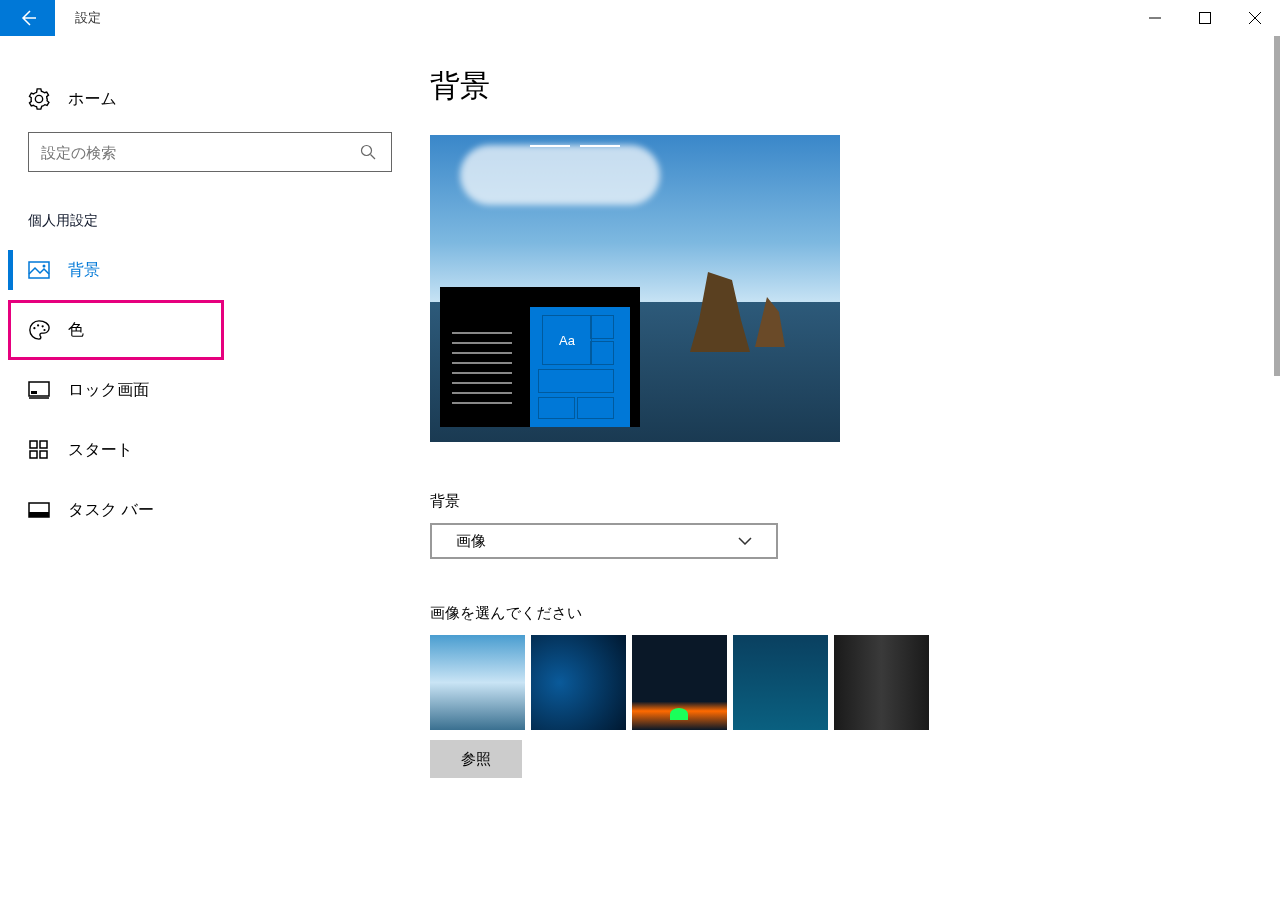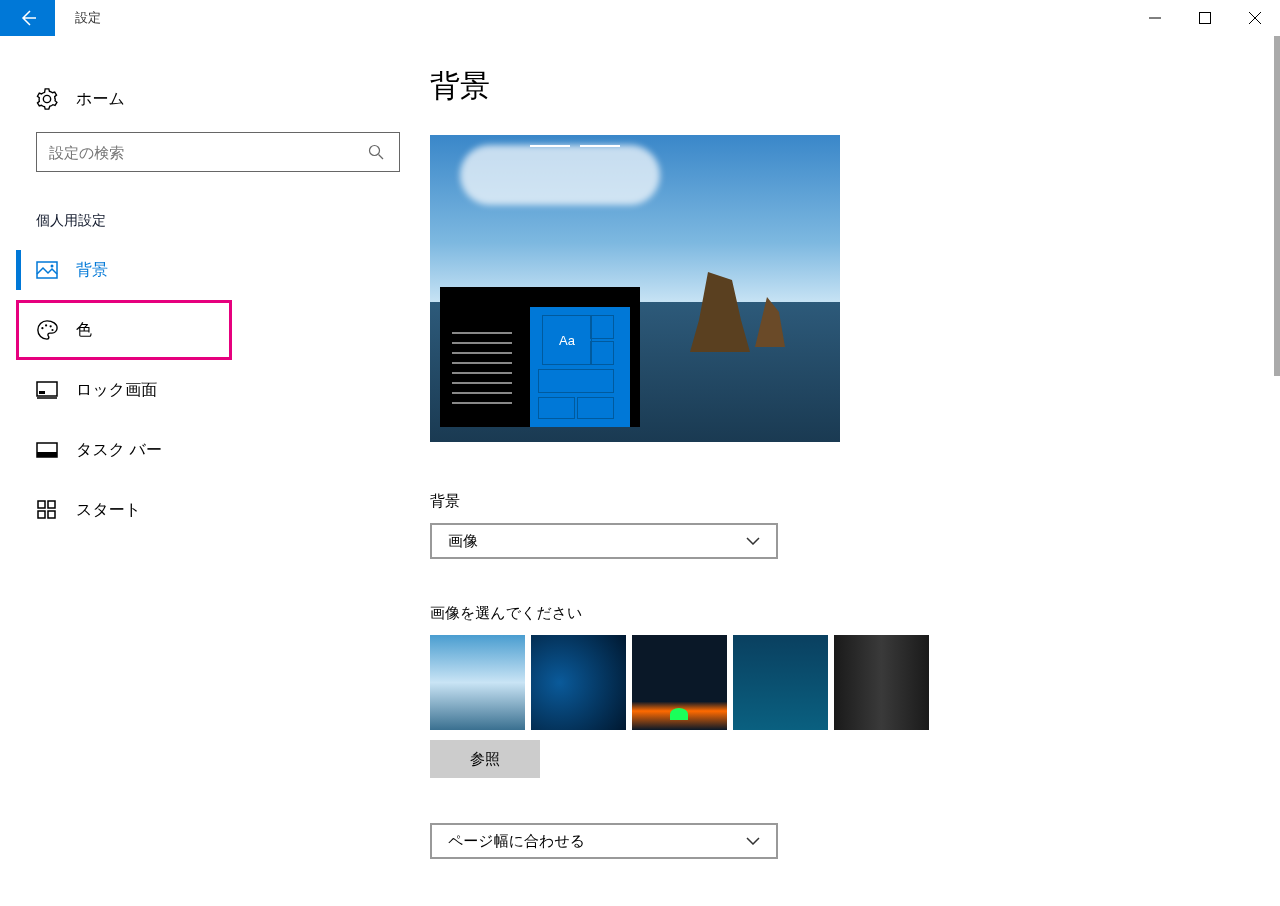--- a/index.html
+++ b/index.html
@@ -7,21 +7,21 @@
 
 
 .titlebar { height: 36px; display: flex; align-items: center; text-align: center; }
 .back-btn { width: 55px; height: 36px; background: #0078d7; display: flex; align-items: center; justify-content: center; color: #fff; cursor: pointer; }
 .title { margin-left: 20px; font-size: 13px; color: #333; }
 .win-controls { margin-left: auto; display: flex; }
 .win-btn { width: 50px; height: 36px; display: flex; align-items: center; justify-content: center; cursor: pointer; }
 
 
 .content { display: flex; height: calc(100% - 36px); }
-.sidebar { width: 400px; padding: 40px 0 0 16px; }
+.sidebar { width: 400px; padding: 40px 0 0 8px; }
 .main { flex: 1; padding: 30px 30px 0 30px; overflow-y: auto; position: relative; }
 
 
 .home-row { display: flex; align-items: center; padding: 12px 20px; gap: 18px; cursor: pointer; }
 .home-row .lbl { font-size: 16px; }
 .search-wrap { padding: 10px 20px 20px 20px; }
 .search-box { width: 364px; height: 40px; border: 1px solid #666; display: flex; align-items: center; padding: 0 12px; }
 .search-box input { flex: 1; border: none; outline: none; font-size: 15px; background: transparent; color: #ec4899; }
 .category-hdr { padding: 20px 20px 10px 20px; font-size: 14px; color: #0f172a; }
 .nav-item { display: flex; align-items: center; padding: 0 20px; height: 60px; gap: 18px; cursor: pointer; position: relative; }
@@ -46,33 +46,33 @@
 .preview .tile-grid .big { position: absolute; top: 8px; left: 12px; width: 50px; height: 50px; background: #0078d7; border: 1px solid #005a9e; display: flex; align-items: center; justify-content: center; color: #fff; font-size: 13px; }
 .preview .tile-grid .s1 { position: absolute; top: 8px; left: 60px; width: 24px; height: 24px; border: 1px solid #005a9e; }
 .preview .tile-grid .s2 { position: absolute; top: 34px; left: 60px; width: 24px; height: 24px; border: 1px solid #005a9e; }
 .preview .tile-grid .row2 { position: absolute; top: 62px; left: 8px; width: 76px; height: 24px; border: 1px solid #005a9e; }
 .preview .tile-grid .row3a { position: absolute; top: 90px; left: 8px; width: 37px; height: 22px; border: 1px solid #005a9e; }
 .preview .tile-grid .row3b { position: absolute; top: 90px; left: 47px; width: 37px; height: 22px; border: 1px solid #005a9e; }
 .preview .topline { position: absolute; top: 10px; left: 100px; width: 40px; height: 2px; background: #fff; }
 .preview .topline2 { position: absolute; top: 10px; left: 150px; width: 40px; height: 2px; background: #fff; }
 
 .field-label { font-size: 15px; margin-bottom: 12px; }
-.dropdown { width: 348px; height: 36px; border: 2px solid #999; display: flex; align-items: center; padding: 0 16px; margin-bottom: 45px; cursor: pointer; }
+.dropdown { width: 348px; height: 36px; border: 2px solid #999; display: flex; align-items: center; padding: 0 24px; margin-bottom: 45px; cursor: pointer; }
 .dropdown .val { flex: 1; font-size: 15px; }
 
 .thumbs { display: flex; gap: 6px; margin-bottom: 10px; }
 .thumb { width: 95px; height: 95px; cursor: pointer; }
 .t1 { background: linear-gradient(to bottom, #4a9dd0 0%, #c9e4f5 50%, #3a7090 100%); }
 .t2 { background: radial-gradient(circle at 30% 50%, #0a5a9a, #001830); }
 .t3 { background: linear-gradient(to bottom, #0a1828 70%, #ff6a00 80%, #0a1828 100%); position: relative; }
 .t3::after { content:""; position:absolute; bottom:10px; left:40%; width:18px; height:12px; background:#1aff5a; border-radius:50% 50% 0 0; }
 .t4 { background: linear-gradient(to bottom, #0a4060, #0a6080); }
 .t5 { background: linear-gradient(to right, #1a1a1a, #3a3a3a, #1a1a1a); }
 
-.browse-btn { width: 110px; height: 38px; background: #ccc; border: none; font-size: 15px; cursor: pointer; margin-bottom: 45px; }
+.browse-btn { width: 92px; height: 38px; background: #ccc; border: none; font-size: 15px; cursor: pointer; margin-bottom: 61px; }
 
 .scrollbar-track { position: absolute; right: 0; top: 36px; bottom: 0; width: 6px; }
 .scrollbar-thumb { position: absolute; right: 0; top: 0; width: 6px; height: 340px; background: #aaa; }
 
 svg { display: block; }
 </style>
 </head>
 <body>
 
 <div class="titlebar">
@@ -155,38 +155,38 @@
             <rect x="3" y="10" width="6" height="3" fill="#000"></rect>
             <line x1="1" y1="17" x2="21" y2="17" stroke="#000" stroke-width="1.5"></line>
           </svg>
       </span>
       <span class="lbl">ロック画面</span>
     </div>
 
 
     <div class="nav-item">
       <span class="icon">
-        <svg width="22" height="16" viewBox="0 0 22 16">
-            <rect x="1" y="1" width="20" height="14" stroke="#000" fill="none" stroke-width="1.5"></rect>
-            <rect x="1" y="10" width="20" height="5" fill="#000"></rect>
-          </svg>
-      </span>
-      <span class="lbl">タスク バー</span>
-    </div>
-
-    <div class="nav-item">
-      <span class="icon">
         <svg width="20" height="20" viewBox="0 0 20 20">
             <rect x="1" y="1" width="7" height="7" stroke="#000" fill="none" stroke-width="1.5"></rect>
             <rect x="11" y="1" width="7" height="7" stroke="#000" fill="none" stroke-width="1.5"></rect>
             <rect x="1" y="11" width="7" height="7" stroke="#000" fill="none" stroke-width="1.5"></rect>
             <rect x="11" y="11" width="7" height="7" stroke="#000" fill="none" stroke-width="1.5"></rect>
           </svg>
       </span>
       <span class="lbl">スタート</span>
+    </div>
+
+    <div class="nav-item">
+      <span class="icon">
+        <svg width="22" height="16" viewBox="0 0 22 16">
+            <rect x="1" y="1" width="20" height="14" stroke="#000" fill="none" stroke-width="1.5"></rect>
+            <rect x="1" y="10" width="20" height="5" fill="#000"></rect>
+          </svg>
+      </span>
+      <span class="lbl">タスク バー</span>
     </div>
   </div>
 
   <div class="main">
     <h1 class="page-title">背景</h1>
 
     <div class="preview">
       <div class="sky-cloud"></div>
       <div class="water"></div>
       <div class="rock"></div>
@@ -226,24 +226,18 @@
     <div class="field-label">画像を選んでください</div>
     <div class="thumbs">
       <div class="thumb t1"></div>
       <div class="thumb t2"></div>
       <div class="thumb t3"></div>
       <div class="thumb t4"></div>
       <div class="thumb t5"></div>
     </div>
     <button class="browse-btn">参照</button>
 
-    <div class="dropdown" style="margin-bottom:0">
-      <span class="val">ページ幅に合わせる</span>
-      <svg width="14" height="8">
-          <path d="M1 1 L7 7 L13 1" stroke="#333" fill="none" stroke-width="1.5"></path>
-        </svg>
-    </div>
   </div>
 </div>
 
 <div class="scrollbar-track">
   <div class="scrollbar-thumb"></div>
 </div>
 
 </body></html>

